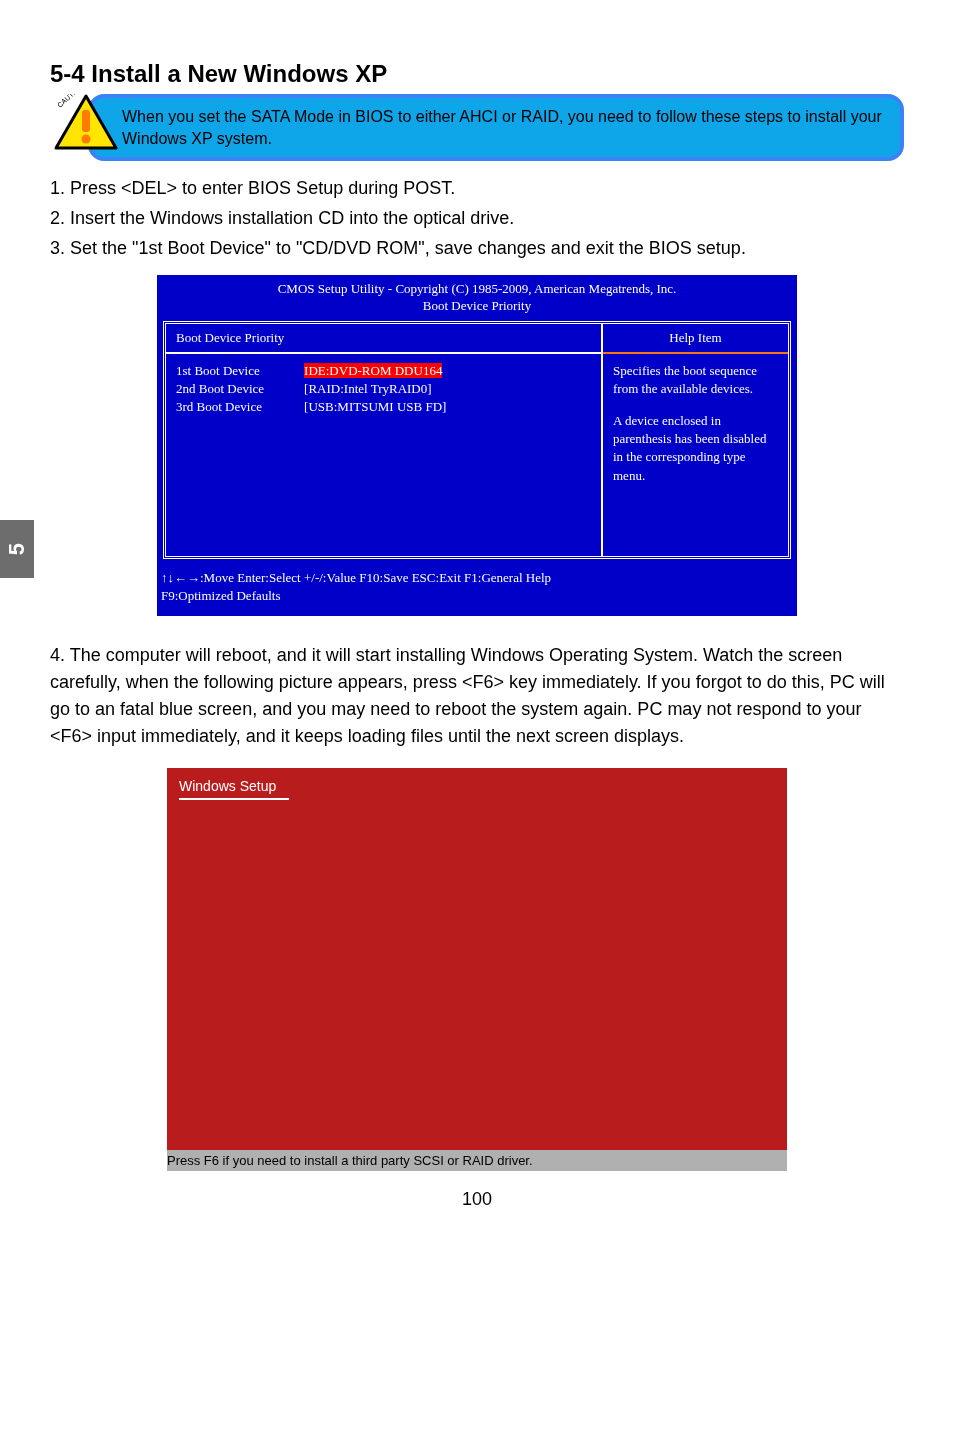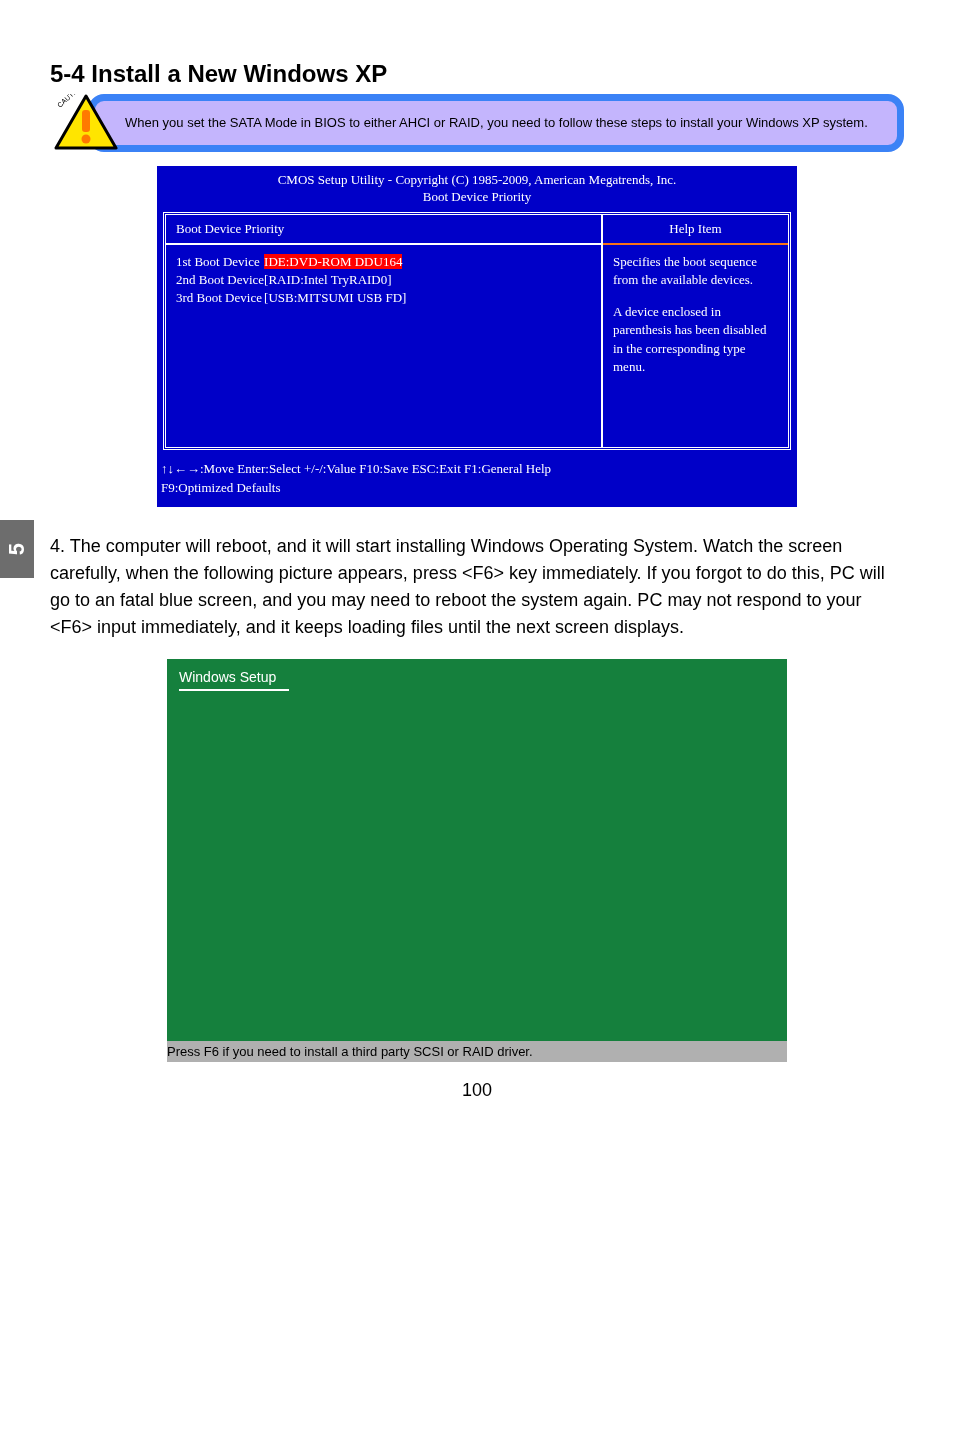--- a/index.html
+++ b/index.html
@@ -28,26 +28,26 @@
   }
   .caution-badge {
     width: 64px;
     height: 58px;
     position: relative;
     flex-shrink: 0;
     z-index: 2;
   }
   .caution-note {
     flex: 1;
-    background: #c4b5fd;
-    border: 7px solid #3b82f6;
+    background: #0ea5e9;
+    border: 4px solid #3b82f6;
     border-radius: 16px;
     padding: 8px 16px 8px 30px;
     margin-left: -30px;
-    font-size: 13px;
+    font-size: 16px;
     line-height: 1.35;
     display: flex;
     align-items: center;
   }
   .steps {
     font-size: 18px;
     line-height: 1.55;
     margin-bottom: 12px;
   }
   .steps div { margin-bottom: 2px; }
@@ -85,20 +85,21 @@
     border-bottom: 2px solid #fff;
   }
   .bios-head-right {
     padding: 6px 10px;
     border-bottom: 2px solid #f97316;
     text-align: center;
   }
   .bios-body-left {
     padding: 8px 10px 140px 10px;
     display: flex;
+    gap: 40px;
   }
   .bios-col { line-height: 1.4; }
   .bios-val1 { background:#ff0000; color:#fff; }
   .bios-body-right {
     padding: 8px 10px 10px 10px;
     line-height: 1.4;
   }
   .bios-footer {
     text-align:left;
     padding: 4px 4px 10px 4px;
@@ -107,21 +108,21 @@
 
   .para {
     font-size: 18px;
     line-height: 1.5;
     margin: 26px 0 18px 0;
   }
 
   .ws-wrap { display:flex; justify-content:center; }
   .winsetup {
     width: 620px;
-    background: #15803d;
+    background: #b91c1c;
     color: #fff;
     font-size: 14px;
   }
   .ws-top { padding: 10px 12px 2px 12px; }
   .ws-line {
     height: 2px; background:#fff; width: 110px; margin: 2px 0 0 12px;
   }
   .ws-body { height: 350px; }
   .ws-status {
     background: #b0b0b0;
@@ -170,20 +171,25 @@
       <svg viewBox="0 0 64 58" width="64" height="58">
         <polygon points="32,2 62,54 2,54" fill="#ffe500" stroke="#000" stroke-width="3" stroke-linejoin="round"></polygon>
         <rect x="28" y="16" width="8" height="22" rx="3" fill="#ff7a00"></rect>
         <circle cx="32" cy="45" r="4.5" fill="#ff7a00"></circle>
         <text x="6" y="14" font-size="7" transform="rotate(-42 6 14)" fill="#000">CAUTION</text>
       </svg>
     </div>
     <div class="caution-note">When you set the SATA Mode in BIOS to either AHCI or RAID, you need to follow these steps to install your Windows XP system.</div>
   </div>
 
+  <div class="steps">
+    <div>1. Press &lt;DEL&gt; to enter BIOS Setup during POST.</div>
+    <div>2. Insert the Windows installation CD into the optical drive.</div>
+    <div>3. Set the "1st Boot Device" to "CD/DVD ROM", save changes and exit the BIOS setup.</div>
+  </div>
 
   <div class="bios-wrap">
     <div class="bios">
       <div class="bios-title">
         <div>CMOS Setup Utility - Copyright (C) 1985-2009, American Megatrends, Inc.</div>
         <div>Boot Device Priority</div>
       </div>
       <div class="bios-table">
         <div class="bios-left">
           <div class="bios-head-left">Boot Device Priority</div>

